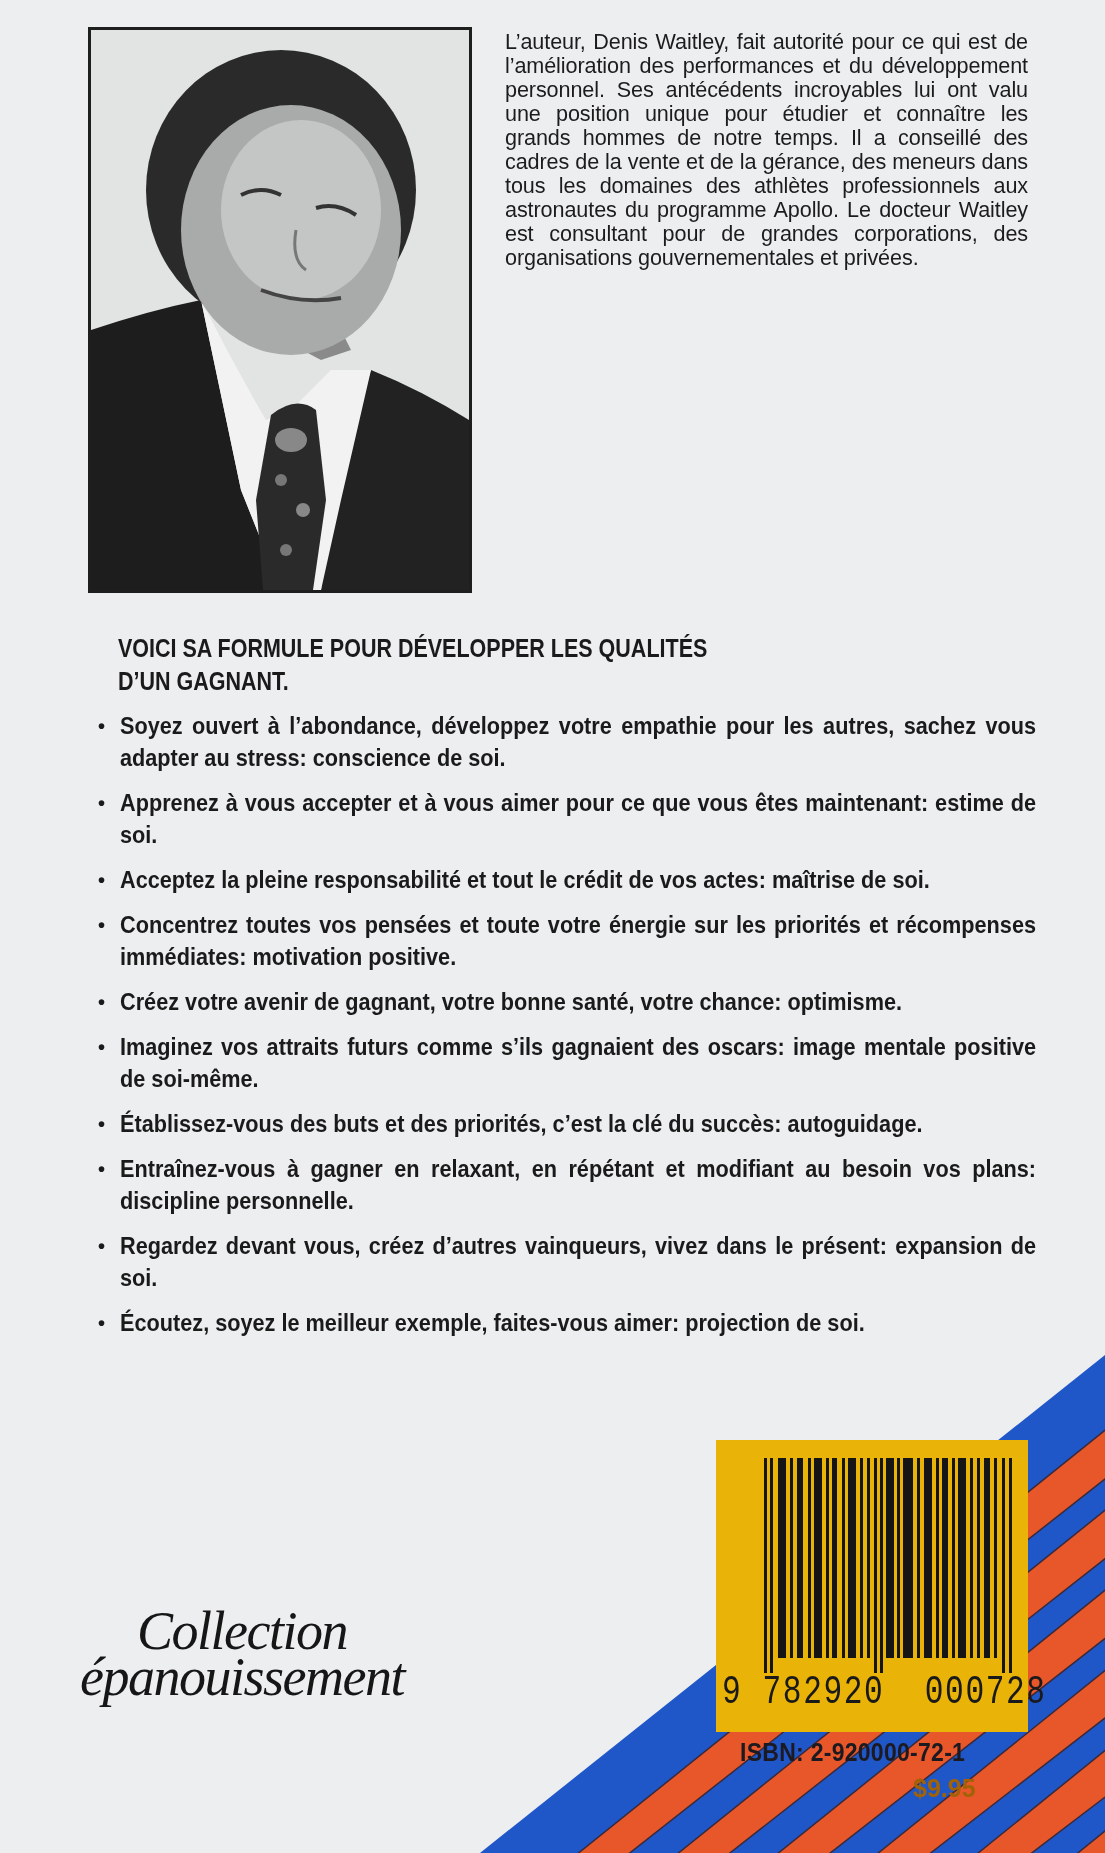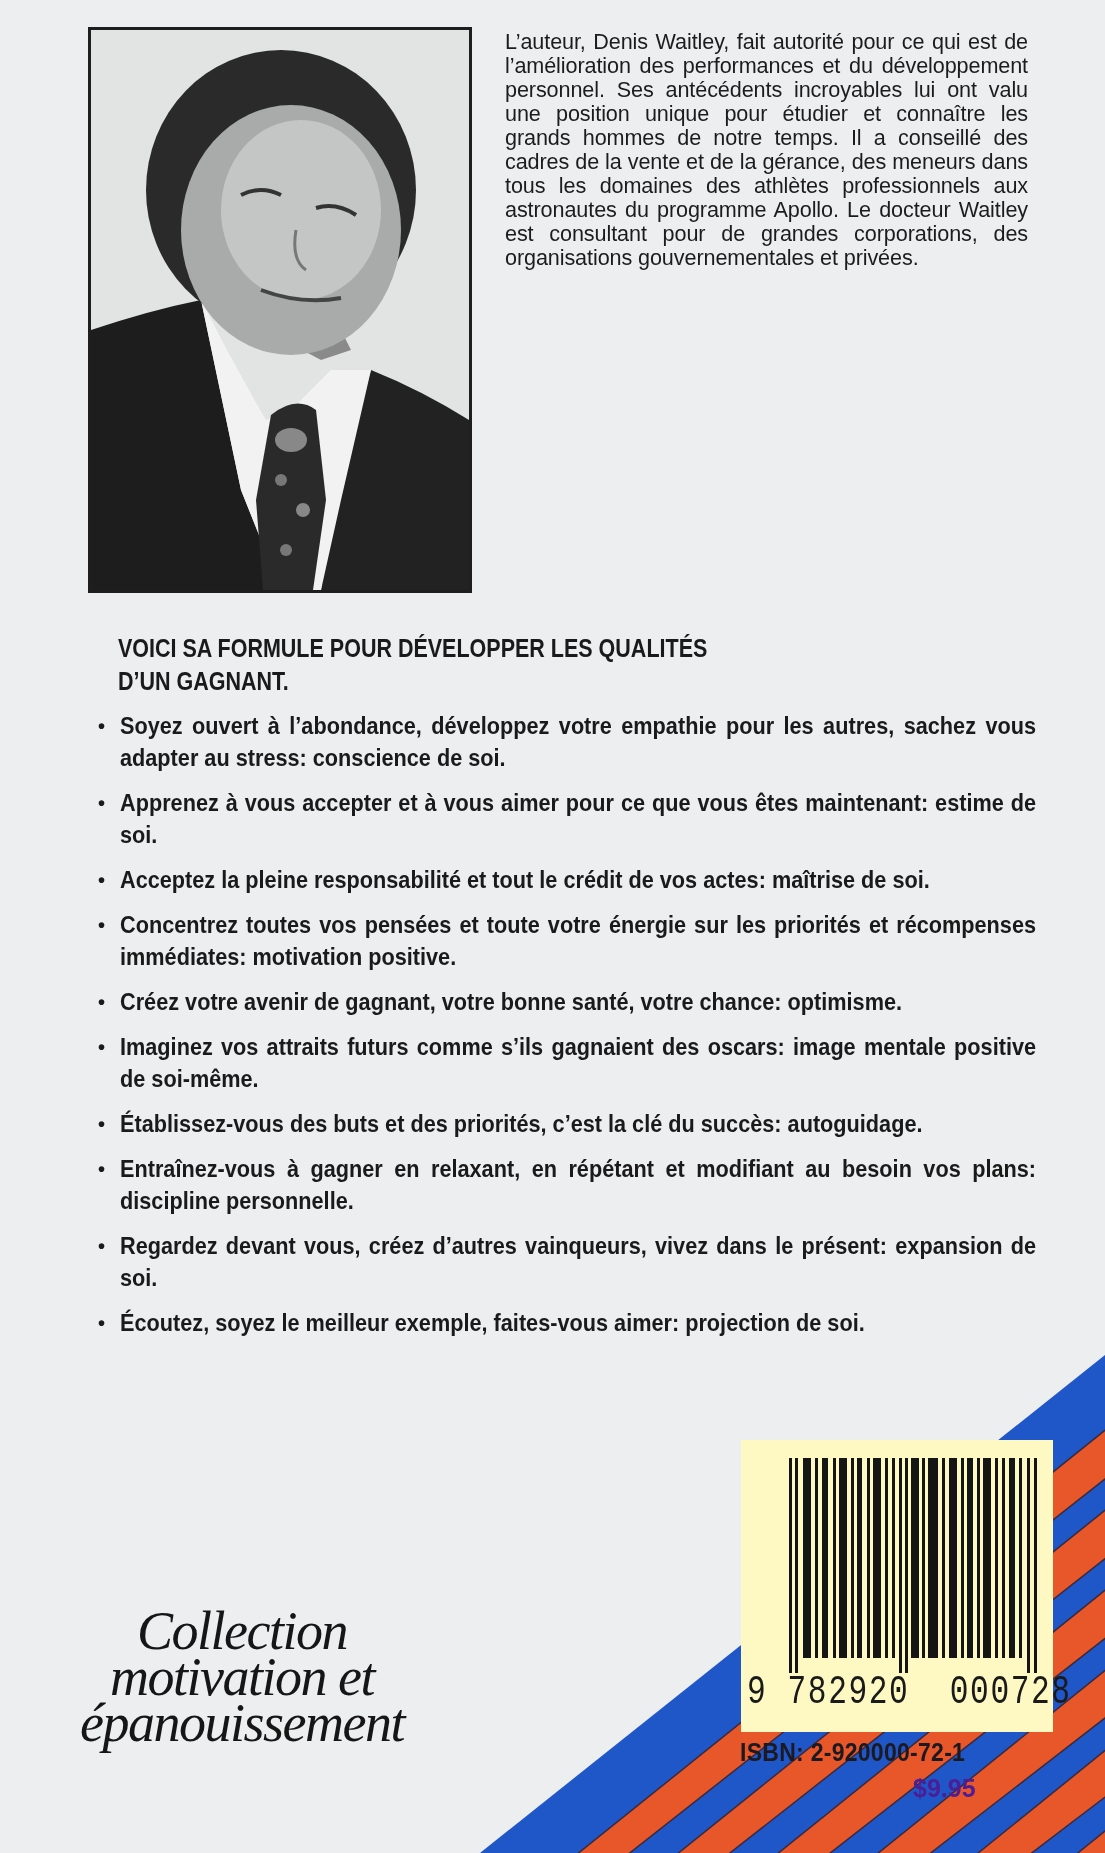--- a/index.html
+++ b/index.html
@@ -45,41 +45,41 @@
   .bullets li .txt {
     display: block; width: 113%;
     transform: scaleX(0.885); transform-origin: left top;
   }
   .stripes {
     position: absolute; left: 0; top: 0; width: 1105px; height: 1853px;
     pointer-events: none;
   }
   .barcode-panel {
     position: absolute; left: 716px; top: 1440px;
-    width: 312px; height: 292px; background: #fef9c3; margin-left: 25px;
+    width: 312px; height: 292px; background: #eab308;
   }
   .barcode-bars {
     position: absolute; left: 48px; top: 18px; width: 250px; height: 215px;
   }
   .barcode-digits {
     position: absolute; left: 6px; top: 230px;
     font-family: "Liberation Mono", monospace;
     font-size: 40px; letter-spacing: 2px;
     transform: scaleX(0.78); transform-origin: left top;
     color: #1a1a1a; white-space: pre;
   }
   .isbn {
     position: absolute; left: 740px; top: 1738px;
     font-size: 25px; font-weight: bold; color: #1c1a20;
     transform: scaleX(0.92); transform-origin: left top;
     letter-spacing: 0.3px;
   }
   .price {
     position: absolute; left: 913px; top: 1774px;
-    font-size: 25px; font-weight: bold; color: #4c1d95;
+    font-size: 25px; font-weight: bold; color: #a16207;
   }
   .collection {
     position: absolute; left: 80px; top: 1608px;
     font-family: "Liberation Serif", serif; font-style: italic;
     font-size: 54px; line-height: 46px; color: #161616;
     letter-spacing: -1.5px;
     text-align: center;
   }
   .collection div { white-space: nowrap; }
 </style>
@@ -222,15 +222,14 @@
     </g>
   </svg>
   <div class="barcode-digits">9 782920  000728</div>
 </div>
 
 <div class="isbn">ISBN: 2-920000-72-1</div>
 <div class="price">$9.95</div>
 
 <div class="collection">
   <div>Collection</div>
-  <div>motivation et</div>
   <div>épanouissement</div>
 </div>
 
 </body></html>

